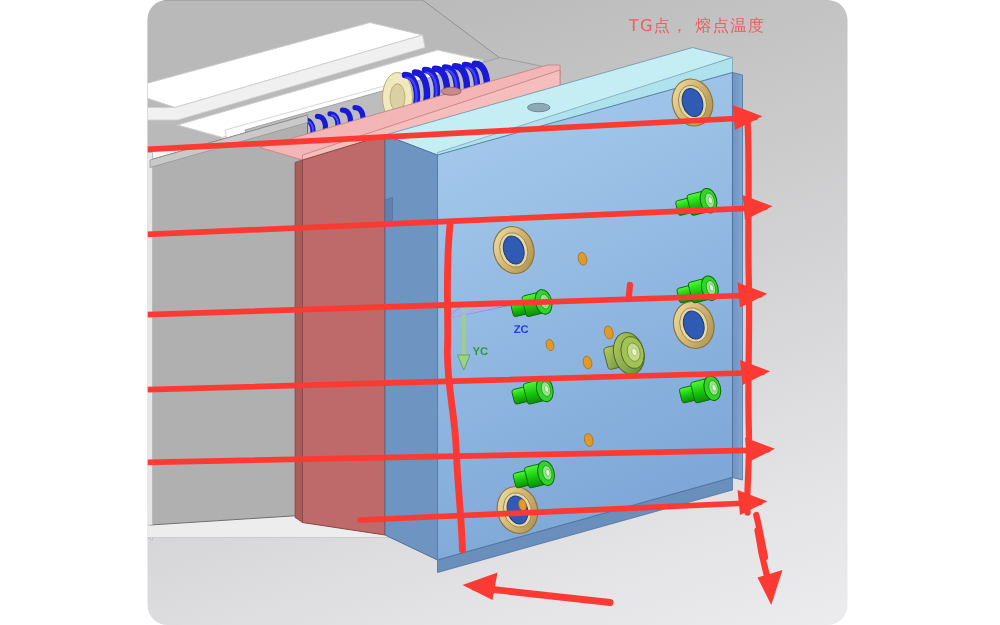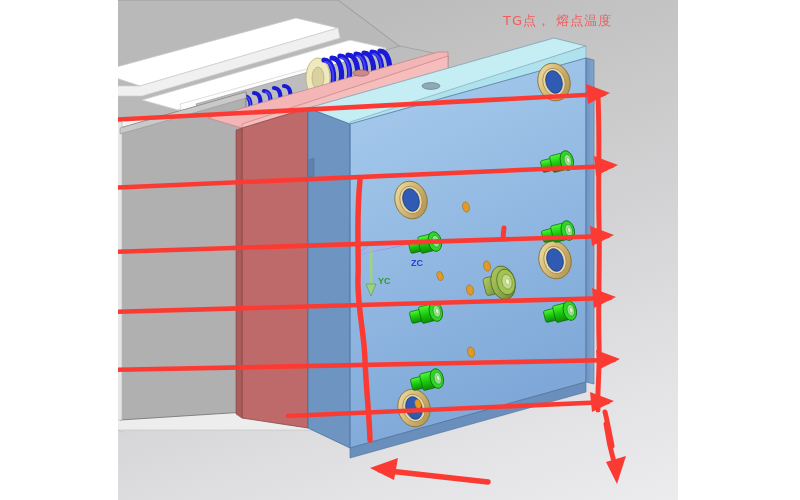--- a/index.html
+++ b/index.html
@@ -21,20 +21,21 @@
   }
   
   #viewport {
     position: absolute;
     left: 118px;
     top: 0px;
     width: 560px;
     height: 500px;
     background: linear-gradient(160deg, #b4b4b4 0%, #c3c3c3 28%, #d4d4d6 58%, #e3e3e5 82%, #ececee 100%);
     overflow: hidden;
+    border-radius: 16px;
   }
   #svgscene { position:absolute; left:0; top:0; width:560px; height:500px; }
 
   
   #tg-label {
     position: absolute;
     left: 385px;
     top: 12px;
     color: #f15c5c;
     font-size: 13px;

